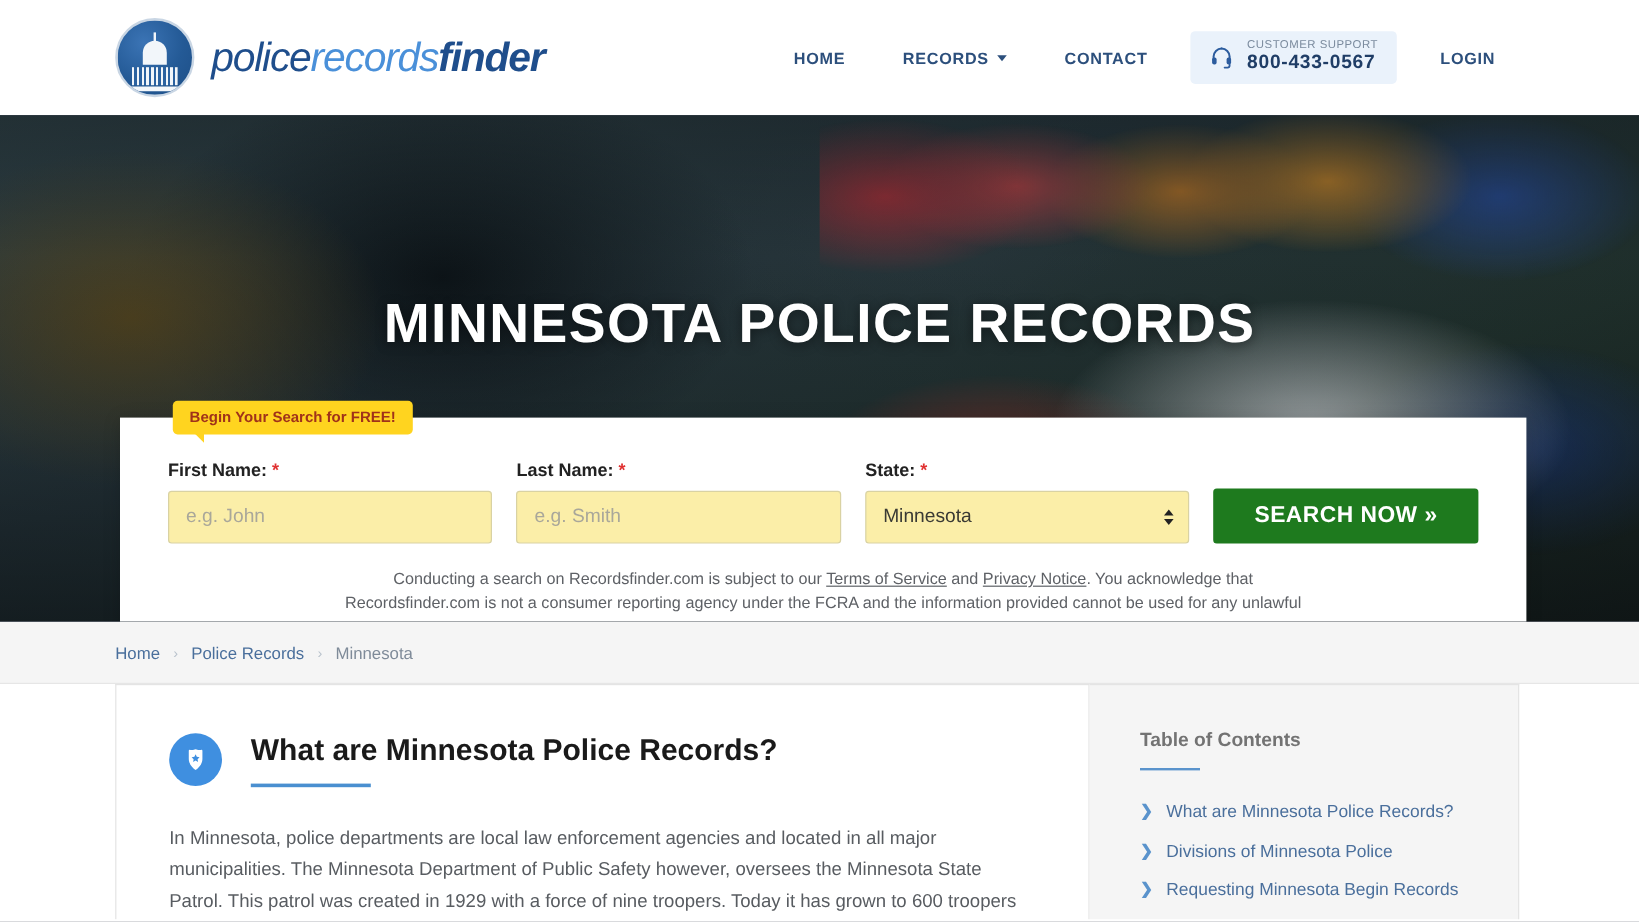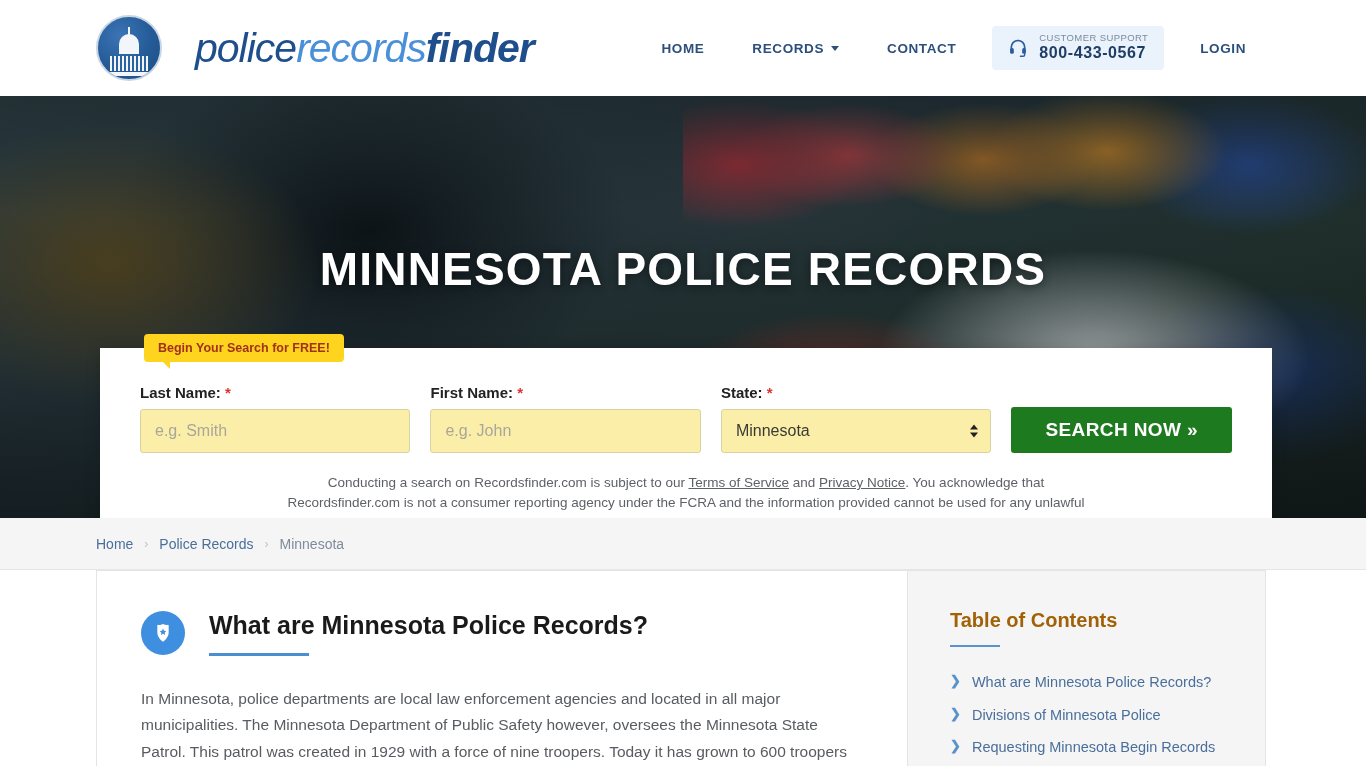--- a/index.html
+++ b/index.html
@@ -43,21 +43,21 @@
   }
   .logo-seal .cols {
     position: absolute; left: 50%; bottom: 8px; transform: translateX(-50%);
     width: 38px; height: 15px;
     background: repeating-linear-gradient(to right, #f2f6fa 0 2px, #2b62a0 2px 4px);
   }
   .logo-seal .steps {
     position: absolute; left: 50%; bottom: 3px; transform: translateX(-50%);
     width: 46px; height: 4px; background: #f2f6fa; border-radius: 1px;
   }
-  .logo-text { font-size: 41px; font-style: italic; letter-spacing: -1px; white-space: nowrap; margin-left: 19px; }
+  .logo-text { font-size: 34px; font-style: italic; letter-spacing: -1px; white-space: nowrap; }
   .logo-text .t1 { color: #1f4e8c; font-weight: 400; }
   .logo-text .t2 { color: #4a90d9; font-weight: 400; }
   .logo-text .t3 { color: #1f4e8c; font-weight: 700; }
 
   .nav {
     margin-left: auto;
     display: flex; align-items: center; gap: 0;
     font-size: 13.5px; letter-spacing: .6px;
   }
   .nav-item {
@@ -225,21 +225,21 @@
   }
   .body-text {
     margin-top: 30px; font-size: 15.5px; line-height: 1.72; color: #585c61;
   }
 
   .toc-card {
     width: 358px; background: #f5f5f5;
     border: 1px solid #e4e4e4; border-bottom: none; border-left: none;
     padding: 38px 26px 0 42px;
   }
-  .toc-title { font-size: 20px; font-weight: 700; color: #a16207; }
+  .toc-title { font-size: 16px; font-weight: 700; color: #737373; }
   .toc-underline { margin-top: 13px; width: 50px; height: 2px; background: #5a93cc; }
   .toc-list { margin-top: 26px; list-style: none; }
   .toc-li {
     display: flex; align-items: flex-start; gap: 11px;
     margin-bottom: 13px; font-size: 14.5px; line-height: 1.35;
   }
   .toc-li .chev { color: #5a93cc; font-weight: 700; font-size: 13px; line-height: 1.3; flex: none; }
   .toc-li .lbl { color: #4a6f9c; cursor: pointer; }
 </style>
 </head>
@@ -296,34 +296,34 @@
     <div class="layerB"></div>
     <div class="vignette"></div>
   </div>
 
   <h1 class="hero-title">MINNESOTA POLICE RECORDS</h1>
 
   <div class="search-card">
     <div class="free-badge">Begin Your Search for FREE!</div>
 
     <div class="form-row">
+      <div class="field first">
+        <div class="field-label">
+          <span>First Name:</span>
+          <span class="req">*</span>
+        </div>
+        <input class="txt" type="text" placeholder="e.g. John" style="">
+      </div>
+
       <div class="field last">
         <div class="field-label">
           <span>Last Name:</span>
           <span class="req">*</span>
         </div>
         <input class="txt" type="text" placeholder="e.g. Smith" style="">
-      </div>
-
-      <div class="field first">
-        <div class="field-label">
-          <span>First Name:</span>
-          <span class="req">*</span>
-        </div>
-        <input class="txt" type="text" placeholder="e.g. John" style="">
       </div>
 
       <div class="field state">
         <div class="field-label">
           <span>State:</span>
           <span class="req">*</span>
         </div>
         <div class="sel-wrap">
           <div class="sel" style="display:flex;align-items:center;">Minnesota</div>
           <span class="stepper">

